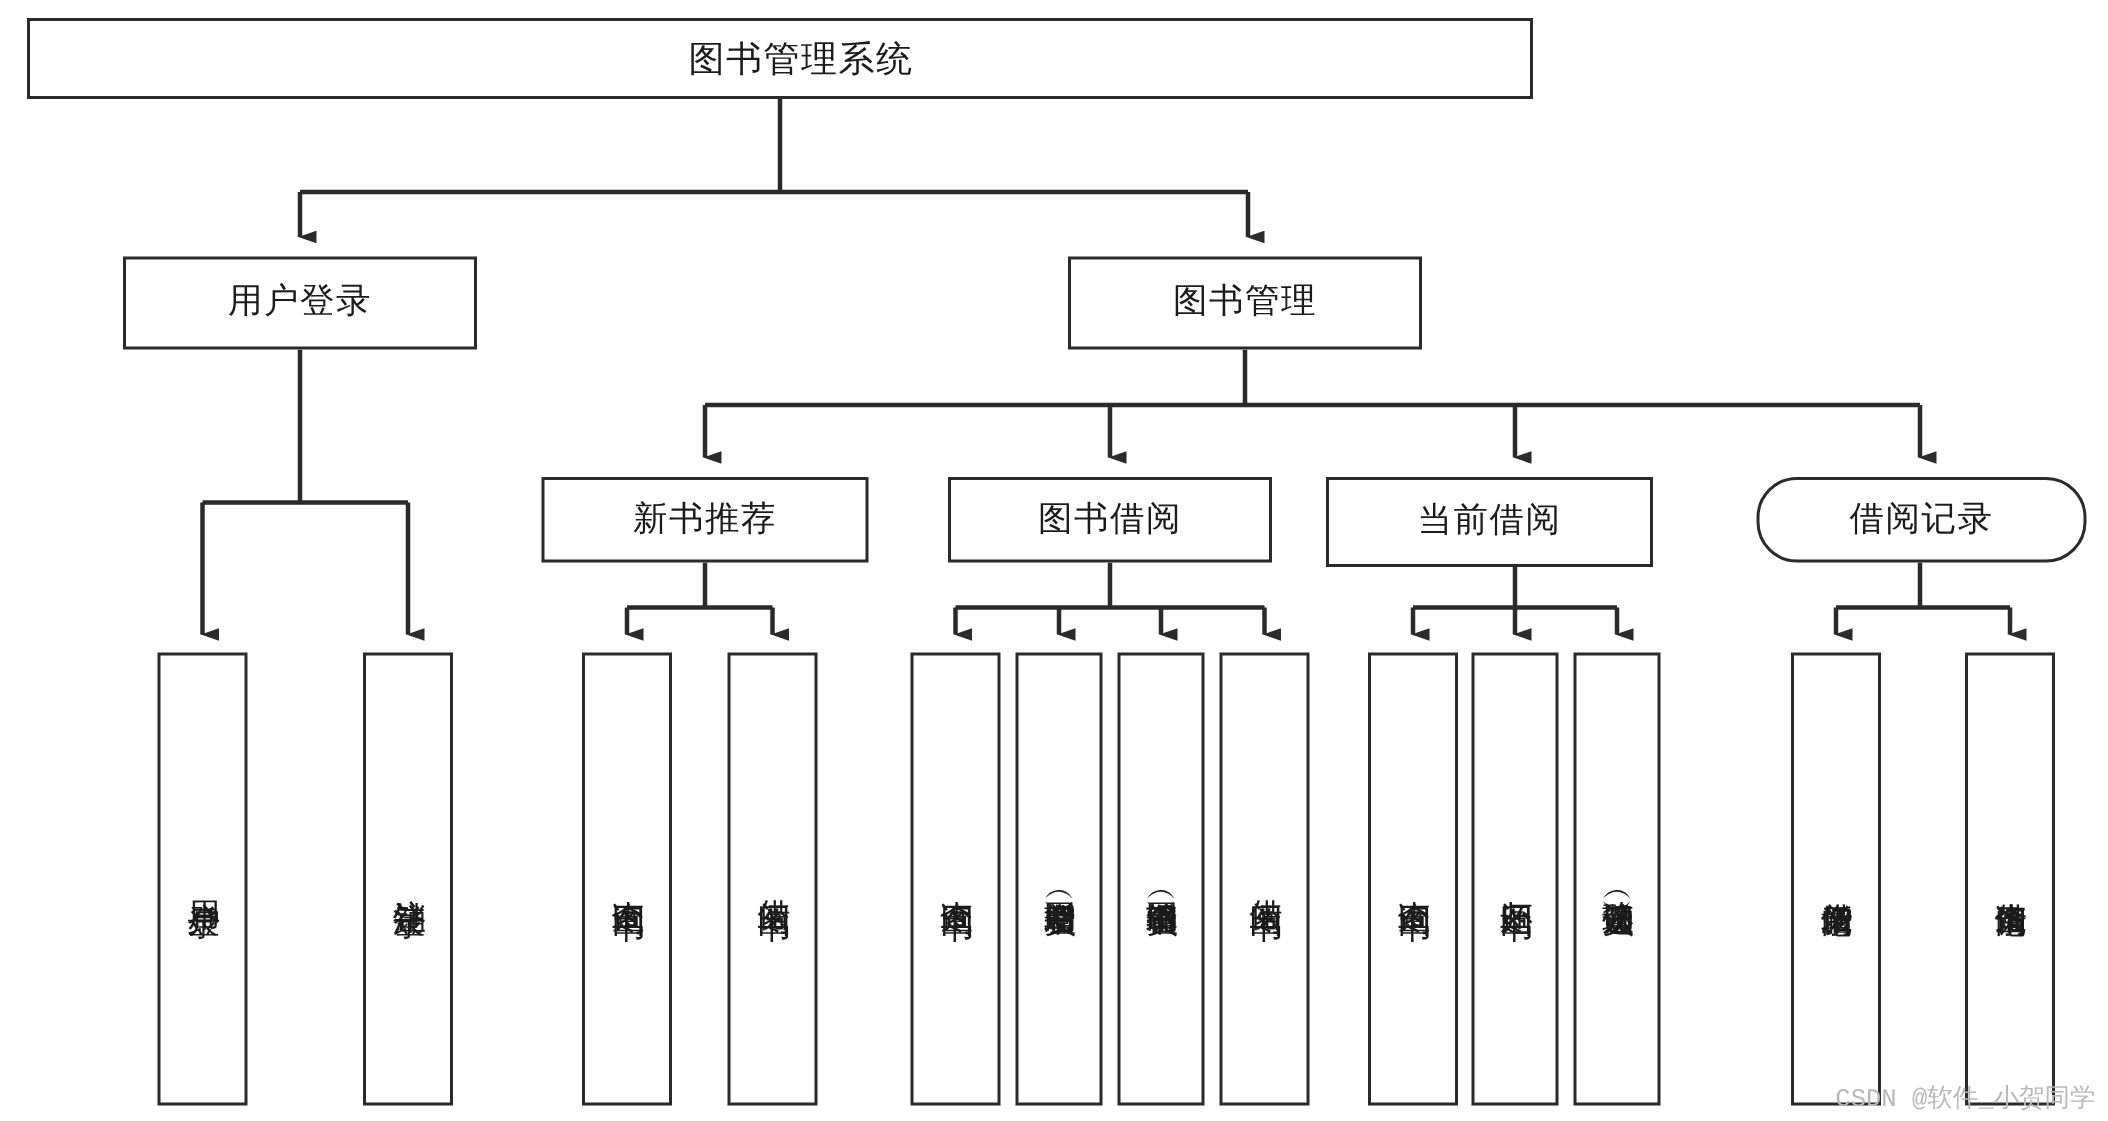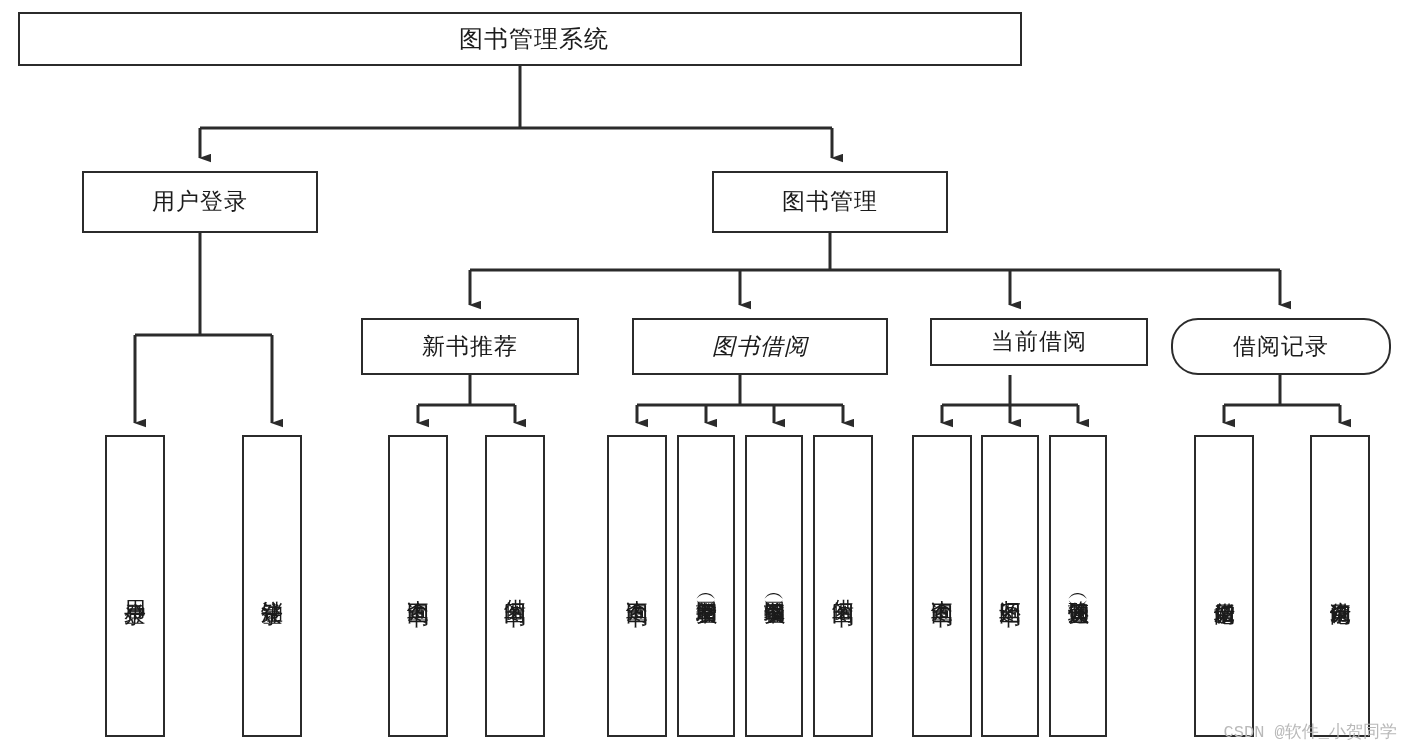--- a/index.html
+++ b/index.html
@@ -133,24 +133,24 @@
   <div class="node node-h" style="left:82px; top:171px; width:236px; height:62px;">
     <span>用户登录</span>
   </div>
   <div class="node node-h" style="left:361px; top:318px; width:218px; height:57px;">
     <span>新书推荐</span>
   </div>
 
   <div class="node node-h" style="left:712px; top:171px; width:236px; height:62px;">
     <span>图书管理</span>
   </div>
-  <div class="node node-h" style="left:632px; top:318px; width:256px; height:57px;font-style:italic;">
+  <div class="node node-h" style="left:632px; top:318px; width:216px; height:57px;">
     <span>图书借阅</span>
   </div>
-  <div class="node node-h" style="left:930px; top:318px; width:218px; height:48px;">
+  <div class="node node-h" style="left:884px; top:318px; width:218px; height:60px;">
     <span>当前借阅</span>
   </div>
   <div class="node node-h" style="left:1171px; top:318px; width:220px; height:57px;border-radius:27px;">
     <span>借阅记录</span>
   </div>
 
   <div class="node node-v" style="left:105px; top:435px; width:60px; height:302px;">
     <span>用户登录</span>
   </div>
   <div class="node node-v" style="left:242px; top:435px; width:60px; height:302px;">

